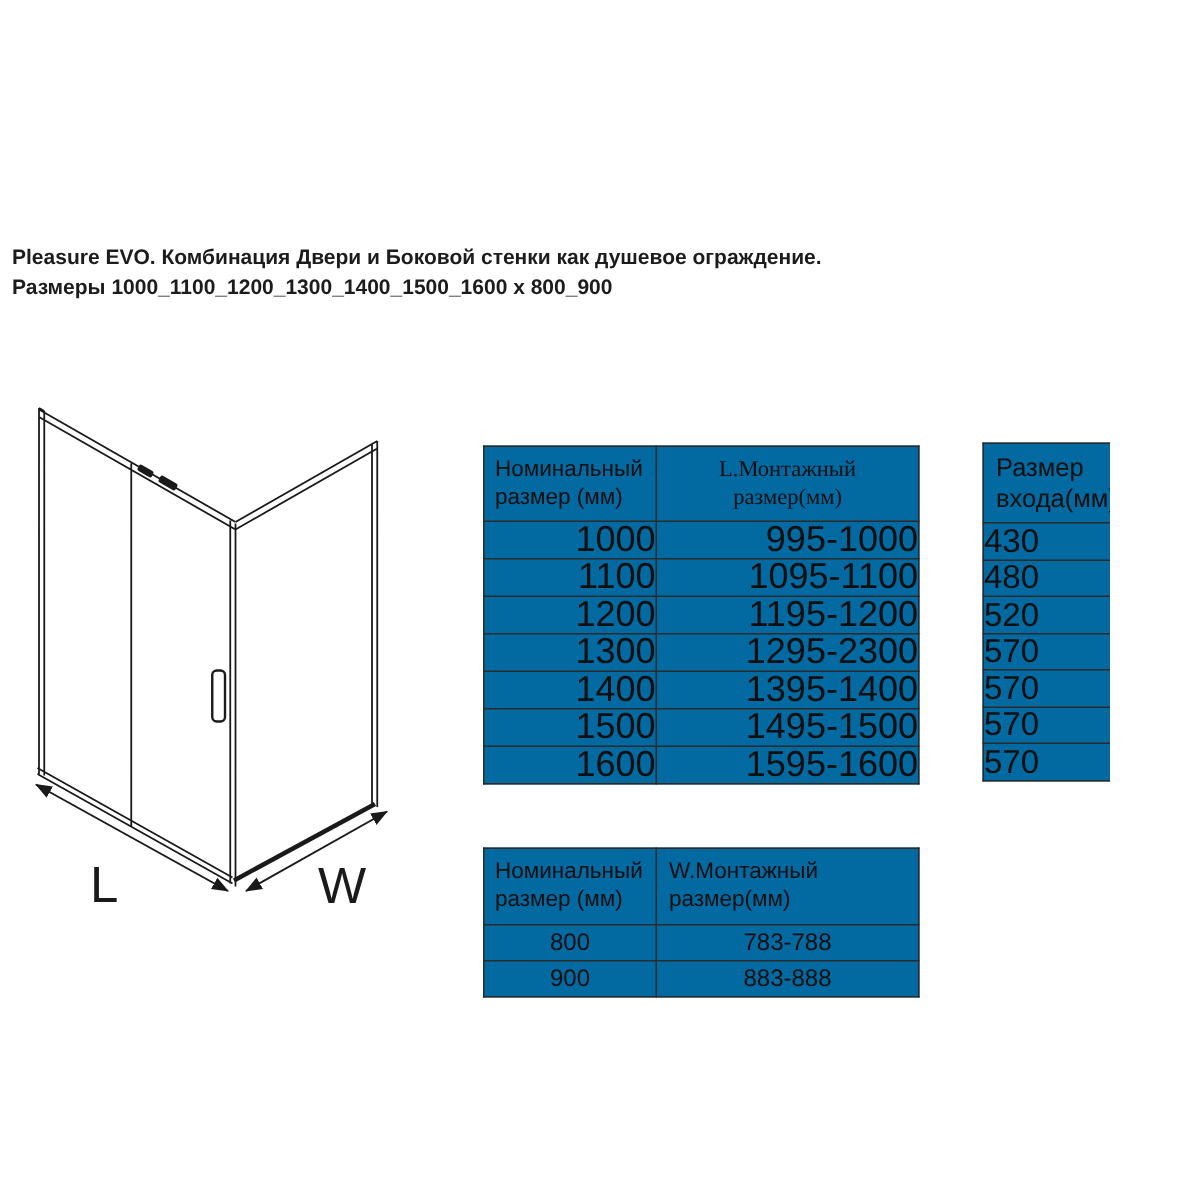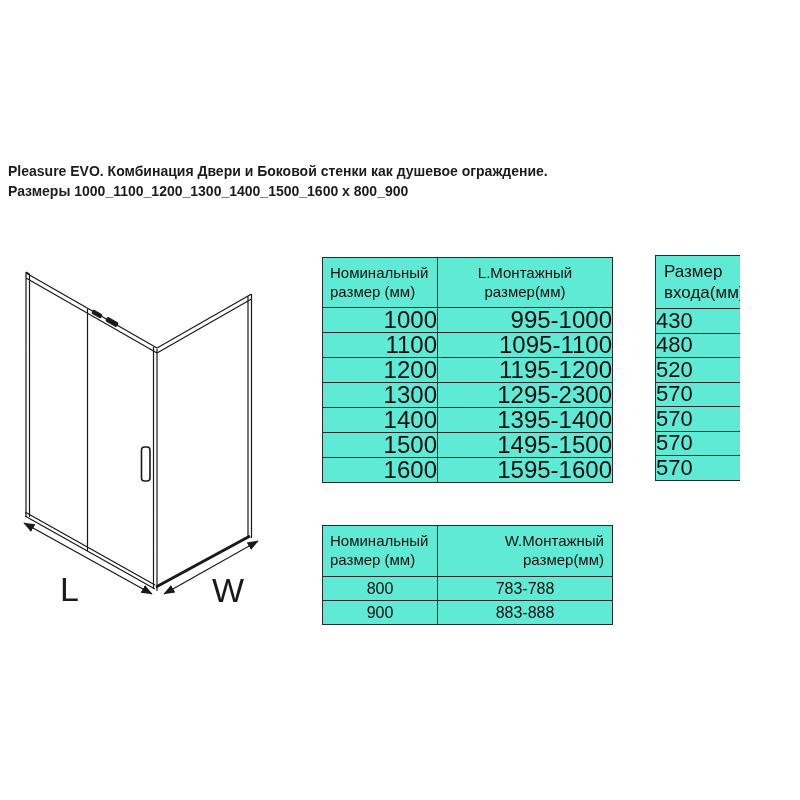--- a/index.html
+++ b/index.html
@@ -14,44 +14,44 @@
   }
   .diagram {
     position:absolute; left:0; top:252px; width:310px; height:370px;
   }
   .diagram text {
     font-family:"Liberation Sans", sans-serif;
     font-size:34px; fill:#1a1a1a; font-weight:400;
   }
   table {
     position:absolute; border-collapse:collapse; table-layout:fixed;
-    background:#5eead4; color:#0f0f0f;
+    background:#0369a1; color:#0f0f0f;margin-top:40px;
   }
   th, td { border:1.5px solid #2b2b2b; overflow:hidden; }
   th { font-weight:400; line-height:1.25; }
 
   
   .l-table { left:322px; top:257px; width:291px; }
   .l-table col.c1 { width:115px; }
   .l-table th { height:47px; font-size:15px; }
   .l-table th.left-h { text-align:left; padding-left:7px; }
-  .l-table th.center-h { text-align:center; padding:0 8px; }
+  .l-table th.center-h { text-align:center; padding:0 8px;font-family:Liberation Serif, serif; }
   .l-table td { height:24px; font-size:24px; text-align:right; padding:0; line-height:1; }
 
   
   .entrance-table { left:655px; top:255px; width:135px; }
   .entrance-table th { height:52px; font-size:17px; text-align:left; padding:0 8px; }
   .entrance-table td { height:23.5px; font-size:22px; text-align:left; padding:0; line-height:1; }
 
   
   .w-table { left:322px; top:525px; width:291px; }
   .w-table col.c1 { width:115px; }
   .w-table th { height:48px; font-size:15px; }
   .w-table th.left-h { text-align:left; padding-left:7px; }
-  .w-table th.center-h { text-align:right; padding:0 8px; }
+  .w-table th.center-h { text-align:left; padding:0 8px; }
   .w-table td { height:23px; font-size:16px; text-align:center; padding:0; line-height:1; }
 </style>
 </head>
 <body>
 
 <div class="page">
 
   <div class="header">
     <div>Pleasure EVO. Комбинация Двери и Боковой стенки как душевое ограждение.</div>
     <div>Размеры 1000_1100_1200_1300_1400_1500_1600 x 800_900</div>

